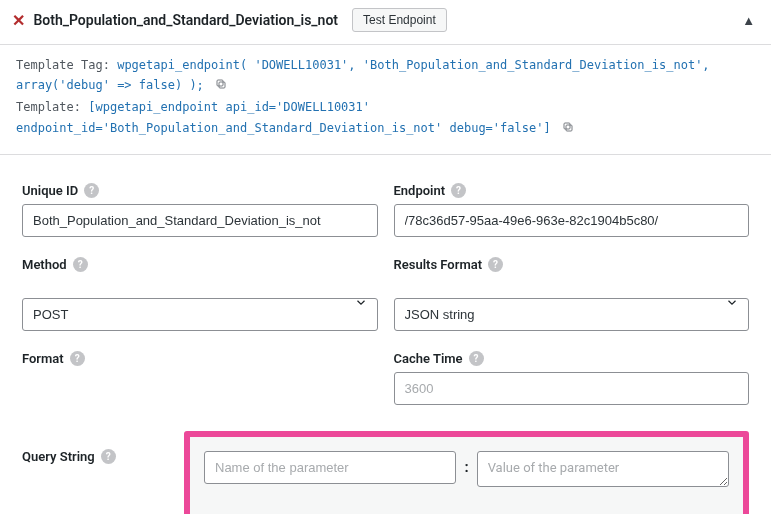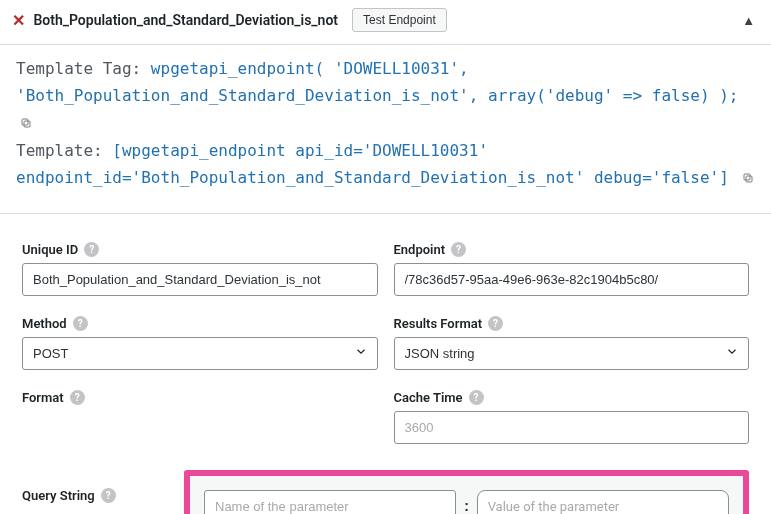--- a/index.html
+++ b/index.html
@@ -3,41 +3,41 @@
 <meta charset="utf-8">
 <style>
 * { box-sizing: border-box; margin: 0; padding: 0; }
 body { font-family: -apple-system, BlinkMacSystemFont, "Segoe UI", Roboto, sans-serif; font-size: 13px; color: #1d2327; background: #fff; width: 771px; }
 .header { display: flex; align-items: center; padding: 8px 16px 12px 12px; border-bottom: 1px solid #dcdcde; }
 .close-icon { color: #b32d2e; font-size: 16px; font-weight: bold; margin-right: 8px; cursor: pointer; }
 .header-title { font-size: 14px; font-weight: 600; color: #1d2327; flex: 0 0 auto; }
 .btn-test { margin-left: 14px; padding: 4px 10px; border: 1px solid #c3c4c7; background: #f6f7f7; border-radius: 3px; font-size: 12px; color: #2c3338; cursor: pointer; }
 .spacer { flex: 1; }
 .collapse-icon { color: #3c434a; font-size: 13px; }
-.tags-block { padding: 10px 16px 22px 16px; border-bottom: 1px solid #dcdcde; font-family: Menlo, Consolas, monospace; font-size: 16px; line-height: 1.7; color: #50575e; }
+.tags-block { padding: 10px 16px 14px 16px; border-bottom: 1px solid #dcdcde; font-family: Menlo, Consolas, monospace; font-size: 12px; line-height: 1.7; color: #50575e; }
 .tags-label { color: #50575e; }
 .tags-code { color: #2271b1; }
 .copy-icon { color: #787c82; margin-left: 4px; cursor: pointer; font-size: 13px; vertical-align: -1px; }
 .form { padding: 28px 22px 0 22px; }
 .row { display: flex; gap: 16px; margin-bottom: 20px; }
 .col { flex: 1; }
 .label-row { display: flex; align-items: center; margin-bottom: 6px; font-weight: 600; color: #1d2327; font-size: 13px; }
 .help-icon { margin-left: 6px; width: 15px; height: 15px; border-radius: 50%; background: #c3c4c7; color: #fff; font-size: 10px; display: inline-flex; align-items: center; justify-content: center; font-weight: bold; }
 .input, .select { width: 100%; padding: 8px 10px; border: 1px solid #8c8f94; border-radius: 3px; font-size: 13px; color: #2c3338; background: #fff; }
 .input::placeholder { color: #a7aaad; }
 .select-wrap { position: relative; }
-.select { appearance: none; -webkit-appearance: none; padding-right: 28px; cursor: pointer; }
+.select { appearance: none; -webkit-appearance: none; padding-right: 28px; cursor: pointer; margin-top: 20px; }
 .select-chevron { position: absolute; right: 10px; top: 50%; transform: translateY(-50%); pointer-events: none; color: #1d2327; }
 .qs-row { display: flex; align-items: flex-start; gap: 22px; margin-top: 26px; }
 .qs-label-col { flex: 0 0 140px; padding-top: 18px; }
 .qs-box { flex: 1; background: #f6f7f7; border: 6px solid #ec4899; border-radius: 3px; padding: 14px 14px 38px 14px; display: flex; align-items: flex-start; gap: 8px; }
 .qs-input { flex: 1; padding: 8px 10px; border: 1px solid #8c8f94; border-radius: 3px; font-size: 13px; background: #fff; }
 .qs-input::placeholder { color: #a7aaad; }
 .qs-colon { font-weight: bold; font-size: 15px; padding-top: 7px; color: #1d2327; }
-.qs-textarea { flex: 1; padding: 8px 10px; border: 1px solid #8c8f94; border-radius: 8px; font-size: 13px; background: #fff; resize: both; height: 36px; font-family: inherit; }
+.qs-textarea { flex: 1; padding: 8px 10px; border: 1px solid #8c8f94; border-radius: 3px; font-size: 13px; background: #fff; resize: both; height: 36px; font-family: inherit; }
 .qs-textarea::placeholder { color: #a7aaad; }
 </style>
 </head>
 <body>
 
 <div class="header">
   <span class="close-icon">✕</span>
   <span class="header-title">Both_Population_and_Standard_Deviation_is_not</span>
   <button class="btn-test">Test Endpoint</button>
   <span class="spacer"></span>

